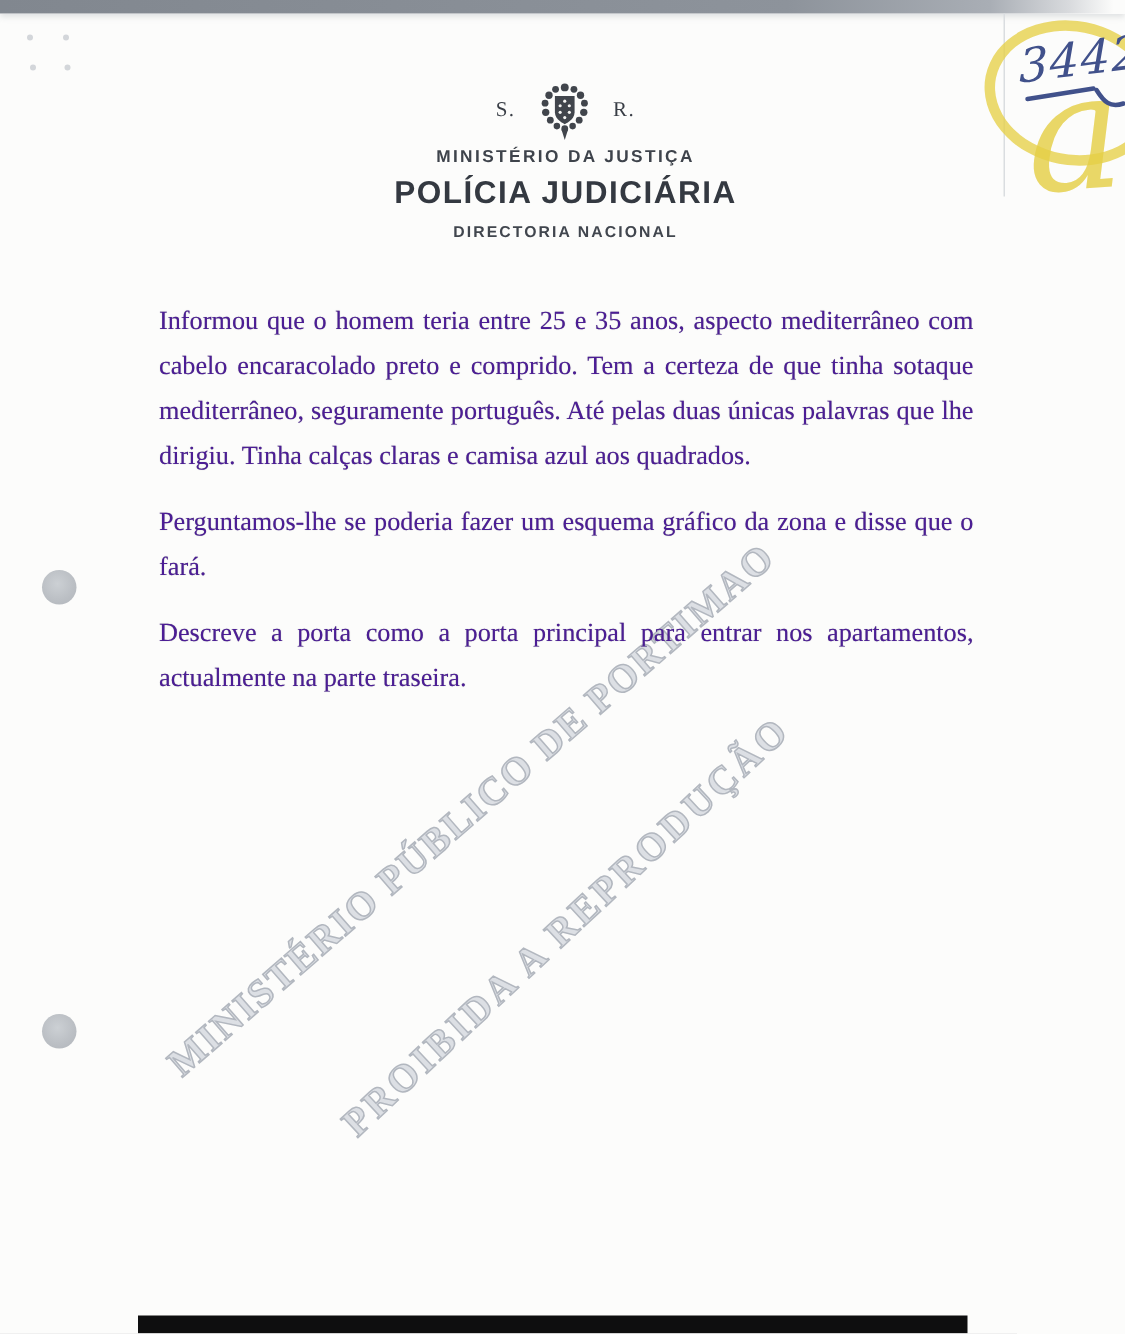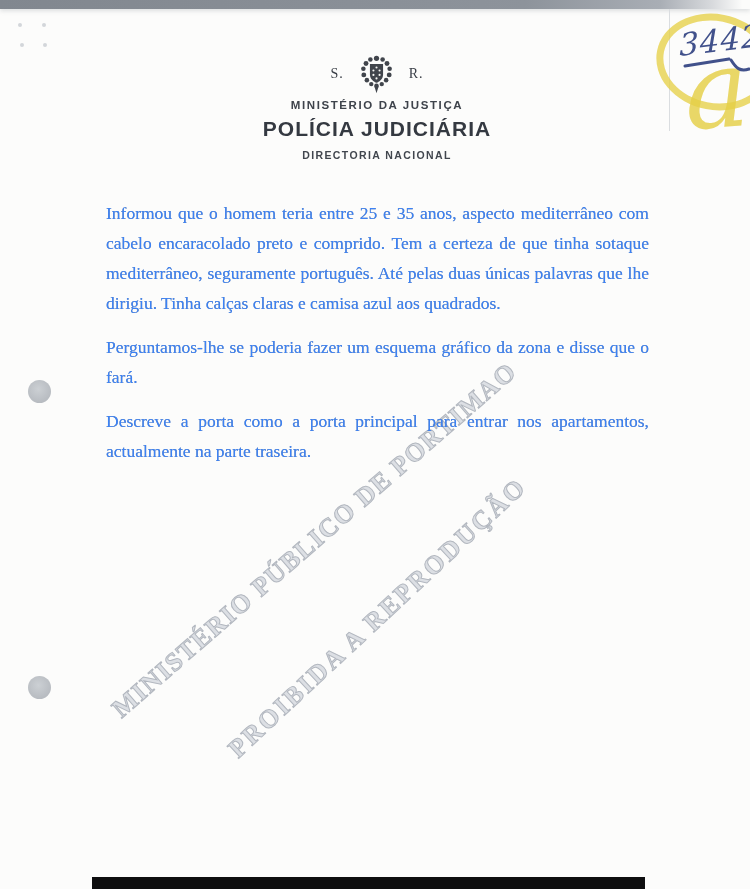--- a/index.html
+++ b/index.html
@@ -39,21 +39,21 @@
     font-family:"Liberation Serif",serif; font-weight:bold;
     color:#dcdfe4; -webkit-text-stroke:1px #b2b7bf;
     transform-origin:left bottom;
   }
   .wm1{left:126px; top:694px; font-size:26px; letter-spacing:1.5px; transform:rotate(-41deg);}
   .wm2{left:243px; top:734px; font-size:26px; letter-spacing:2.5px; transform:rotate(-43deg);}
 
   
   .body-text{
     position:absolute; left:106px; top:198px; width:543px; z-index:2;
-    font-size:17.5px; line-height:30px; color:#3b82f6;
+    font-size:17.5px; line-height:30px; color:#4c1d95;
     text-shadow:0 0 .5px rgba(51,57,68,.55);
   }
   .body-text p{margin:0 0 14px 0; text-align:justify;}
 
   
   .hl-oval{
     position:absolute; left:656px; top:14px; width:104px; height:82px;
     border:7px solid rgba(229,207,72,.78); border-radius:50%;
     transform:rotate(11deg); z-index:4;
   }

